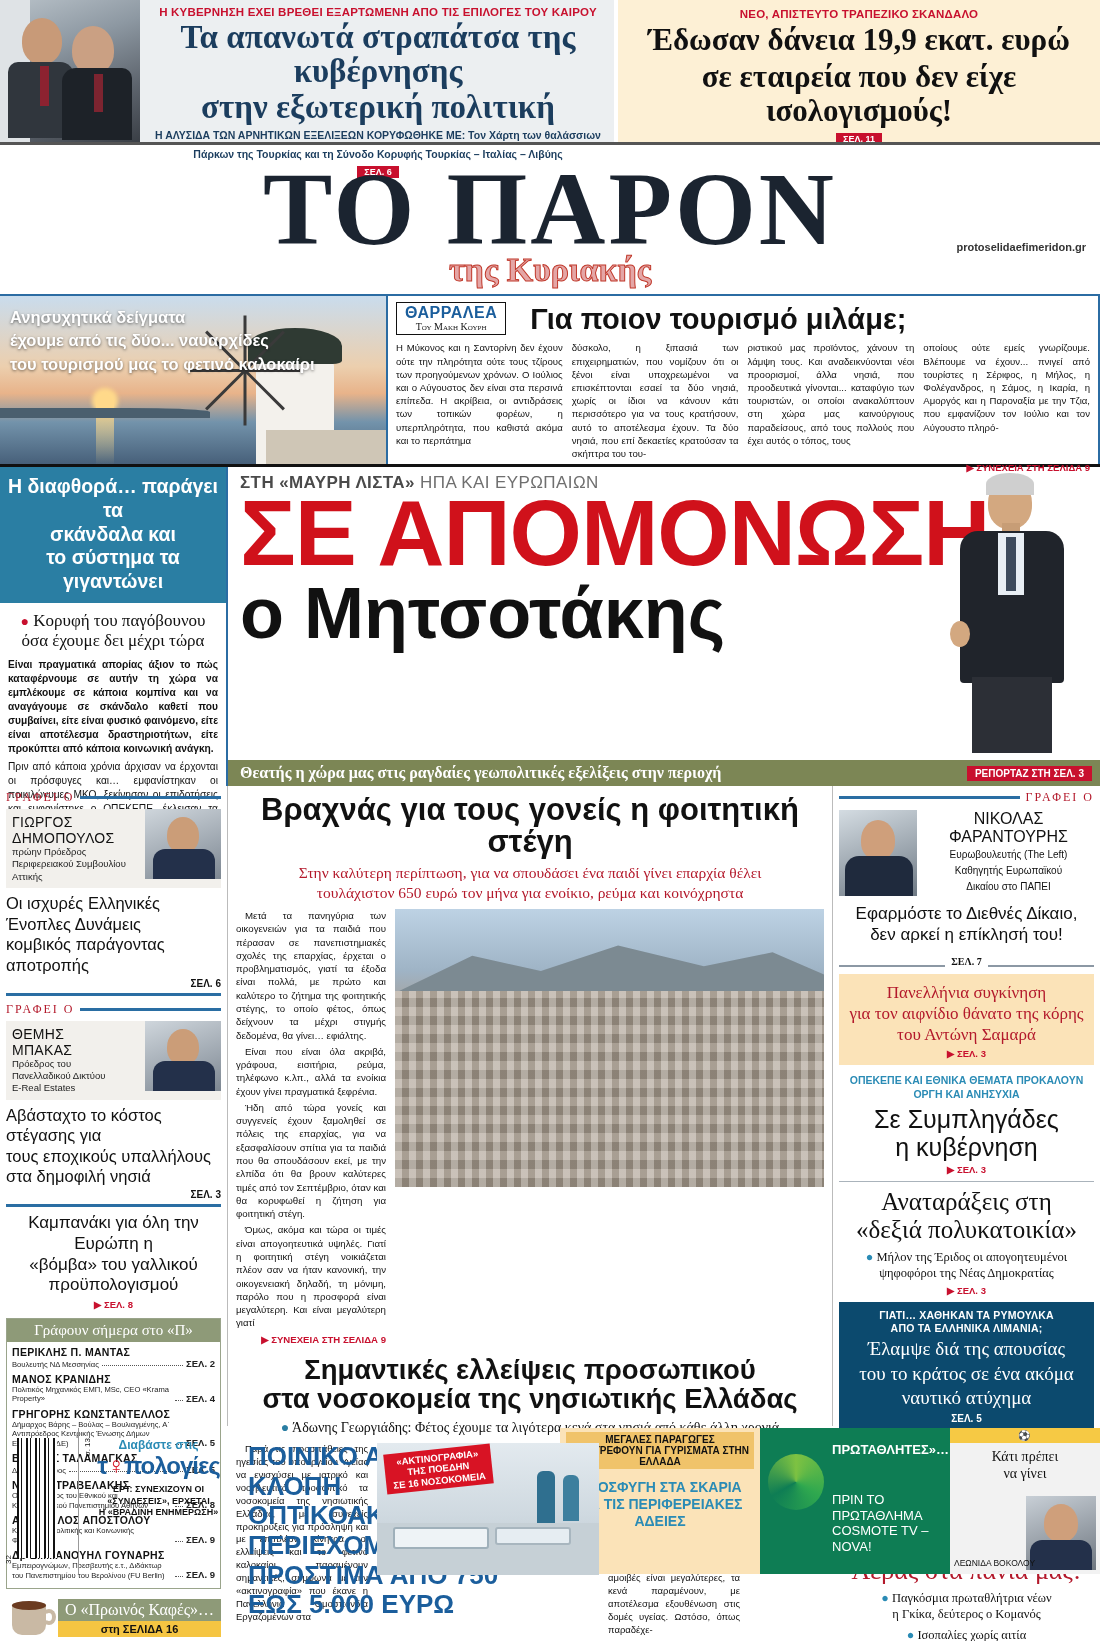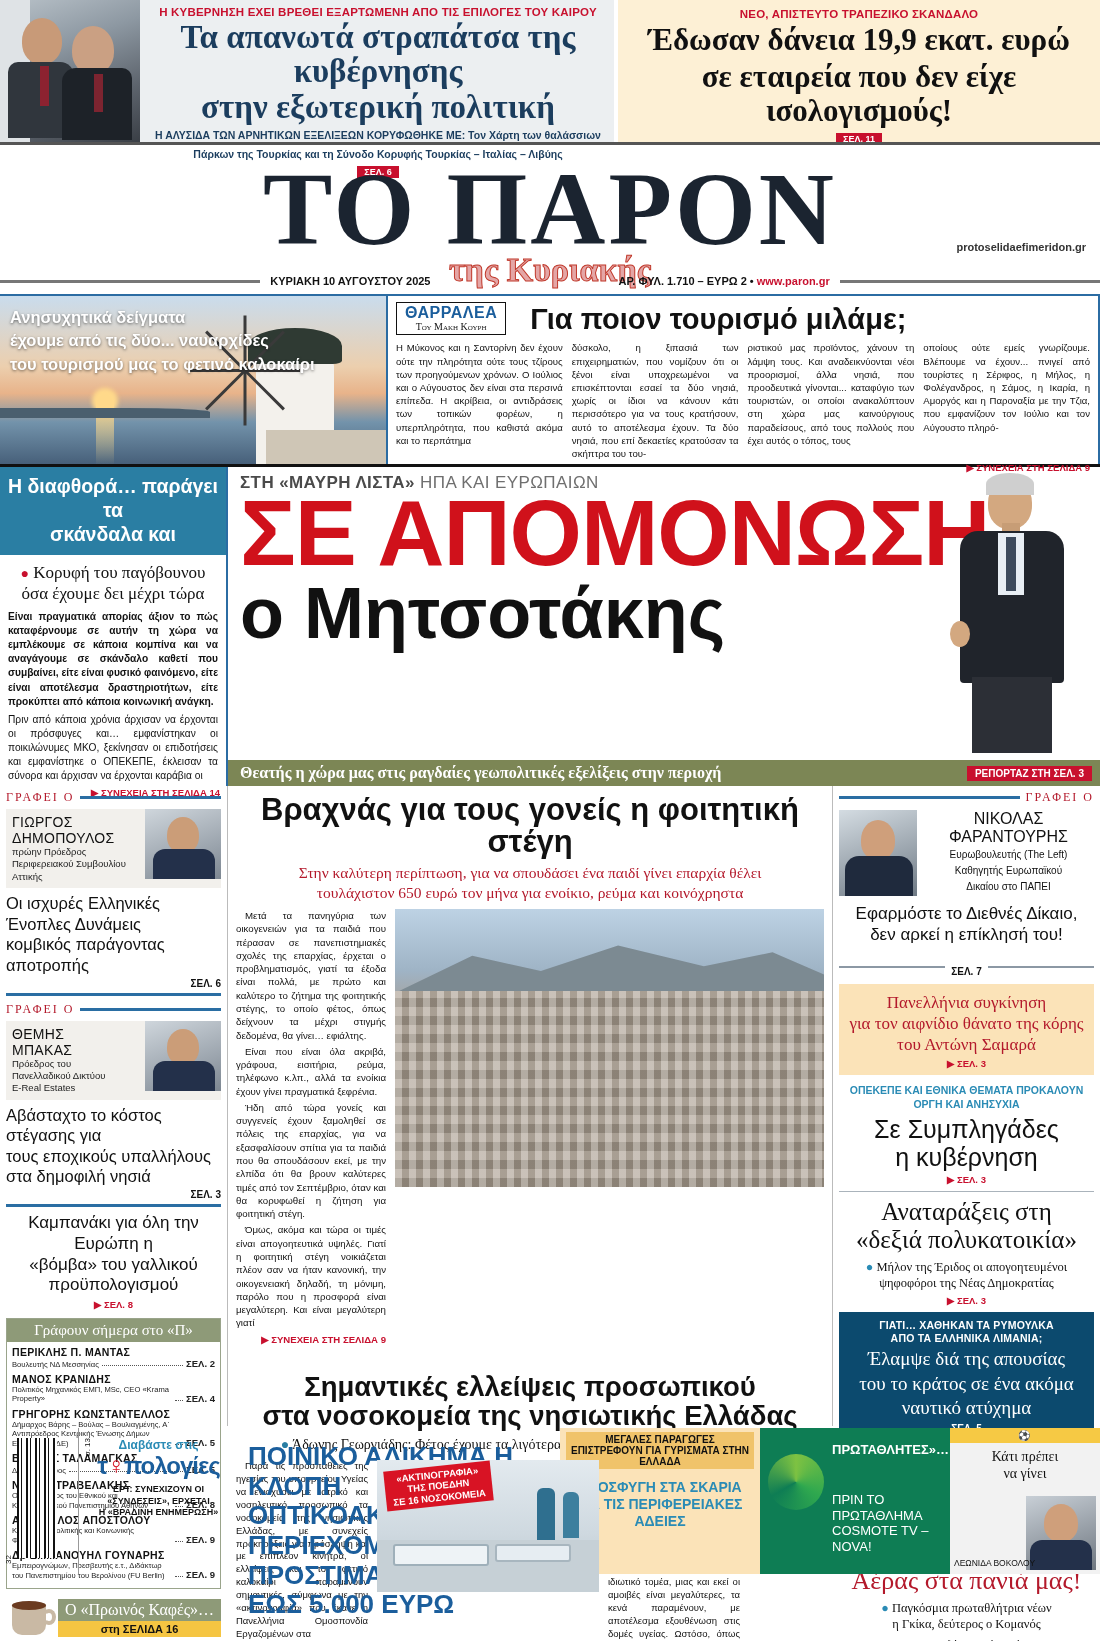--- a/index.html
+++ b/index.html
@@ -234,21 +234,21 @@
   .mp-mountain { position:absolute; left:0; top:26px; width:100%; height:58px; background:#7c8a92; clip-path: polygon(0% 100%, 18% 36%, 34% 62%, 52% 18%, 72% 54%, 88% 30%, 100% 68%, 100% 100%); }
   .mp-city { position:absolute; left:0; bottom:0; width:100%; height:196px; background:#ab9f91; }
   .mp-city::before {
     content:""; position:absolute; inset:0;
     background-image:
       repeating-linear-gradient(90deg, rgba(255,255,255,.28) 0 7px, rgba(0,0,0,.07) 7px 14px),
       repeating-linear-gradient(0deg, rgba(0,0,0,.12) 0 9px, rgba(255,255,255,.12) 9px 18px);
   }
   .mid-cont { color:#c8102e; font-size:9.6px; font-weight:bold; text-align:right; margin-top:3px;}
 
-  .mid-title2 { font-weight: bold; font-size: 27.5px; text-align: center; line-height: 1.06; margin-top: 26px; }
+  .mid-title2 { font-weight: bold; font-size: 27.5px; text-align: center; line-height: 1.06; margin-top: 9px; }
   .mid-bullet {
     font-family:"Liberation Serif",serif; font-size: 14px; text-align:center; margin-top: 7px;
   }
   .mid-bullet .dot { color:#2a7ea3; }
   .mid-flow2 { display: flex; gap: 9px; margin-top: 7px; }
   .mid-col2 { width: 132px; font-size: 9.5px; line-height: 1.36; text-align: justify; }
   .mid-col2 p { text-indent: 9px; }
   .hosp-photo {
     width: 222px; height: 132px; position: relative; overflow: hidden;
     background: linear-gradient(180deg,#e3eaef 0%,#cfd9e0 55%,#b9c5cd 100%);
@@ -267,21 +267,21 @@
   
   .rc-author { display: flex; gap: 6px; margin-top: 5px; }
   .rc-photo { width: 78px; height: 86px; background: linear-gradient(160deg,#d4dce2,#6f7a85); position:relative; overflow:hidden; }
   .rc-photo .h { position:absolute; left:22px; top:10px; width:34px; height:40px; border-radius:50% 50% 44% 44%; background:#cf9f7b;}
   .rc-photo .b { position:absolute; left:6px; top:46px; width:68px; height:44px; background:#1f2a3d; border-radius:14px 14px 0 0;}
   .rc-info { flex: 1; text-align: center; }
   .rc-name { font-size: 16px; line-height: 1.1; }
   .rc-role { font-size: 10px; line-height: 1.3; margin-top: 3px; }
   .rc-title { font-size: 17px; text-align: center; line-height: 1.25; margin-top: 7px; }
   .rule-sel {
-    display: flex; align-items: flex-start; gap: 6px; margin: 20px 0 7px;
+    display: flex; align-items: flex-end; gap: 6px; margin: 10px 0 7px; font-family: Liberation Serif, serif;
   }
   .rule-sel::before, .rule-sel::after { content:""; flex:1; height:2px; background:#8c98a4; }
   .rule-sel span { font-size: 10px; font-weight: bold; }
 
   .box-cream {
     background: #fbe3b8; padding: 8px 8px 6px; text-align: center; margin-top: 2px;
   }
   .box-cream .t { font-family:"Liberation Serif",serif; color:#b3192b; font-size: 17px; line-height:1.25; }
   .kick-blue {
     color:#2a8bb5; font-weight:bold; font-size: 10.5px; text-align:center; line-height:1.3; margin-top: 9px;
@@ -362,27 +362,20 @@
       <div class="tr-head">Έδωσαν δάνεια 19,9 εκατ. ευρώ</div>
       <div class="tr-head">σε εταιρεία που δεν είχε ισολογισμούς!</div>
       <div class="sel-badge">ΣΕΛ. 11</div>
     </div>
   </div>
 
   <div class="masthead">
     <div class="mast-title">ΤΟ ΠΑΡΟΝ</div>
     <div class="mast-url">protoselidaefimeridon.gr</div>
     <div class="mast-script">της Κυριακής</div>
-    <div class="mast-bottom">
-      <div class="mb-rule"></div>
-      <div class="mb-left">ΚΥΡΙΑΚΗ 10 ΑΥΓΟΥΣΤΟΥ 2025</div>
-      <div style="width:168px"></div>
-      <div class="mb-right"><span>ΑΡ. ΦΥΛ. 1.710  –  ΕΥΡΩ  2 •</span> <span class="red">www.paron.gr</span></div>
-      <div class="mb-rule"></div>
-    </div>
   </div>
 
   <div class="tourism">
     <div class="tour-photo">
       <div class="sun"></div>
         <div class="sunpath"></div>
         <div class="land"></div>
       <div class="mill-body"></div>
         <div class="mill-roof"></div>
       <div class="blade"></div>
@@ -412,20 +405,21 @@
       </div>
       <div class="cont-red">▶ ΣΥΝΕΧΕΙΑ ΣΤΗ ΣΕΛΙΔΑ 9</div>
     </div>
   </div>
 
   <div class="mainblock">
     <div class="opinion-col">
       <div class="opinion-head">
         <div>Η διαφθορά… παράγει τα</div>
         <div>σκάνδαλα και</div>
+        <div>το σύστημα τα γιγαντώνει</div>
       </div>
       <div class="opinion-sub">
         <span class="bullet-dot">●</span>
         <span>Κορυφή του παγόβουνου</span><br>
         <span>όσα έχουμε δει μέχρι τώρα</span>
       </div>
       <div class="opinion-body">
         <p class="lead">Είναι πραγματικά απορίας άξιον το πώς καταφέρνουμε σε αυτήν τη χώρα να εμπλέκουμε σε κάποια κομπίνα και να αναγάγουμε σε σκάνδαλο καθετί που συμβαίνει, είτε είναι φυσικό φαινόμενο, είτε είναι αποτέλεσμα δραστηριοτήτων, είτε προκύπτει από κάποια κοινωνική ανάγκη.</p>
         <p>Πριν από κάποια χρόνια άρχισαν να έρχονται οι πρόσφυγες και… εμφανίστηκαν οι ποικιλώνυμες ΜΚΟ, ξεκίνησαν οι επιδοτήσεις και εμφανίστηκε ο ΟΠΕΚΕΠΕ, έκλεισαν τα σύνορα και άρχισαν να έρχονται καράβια οι</p>
       </div>

